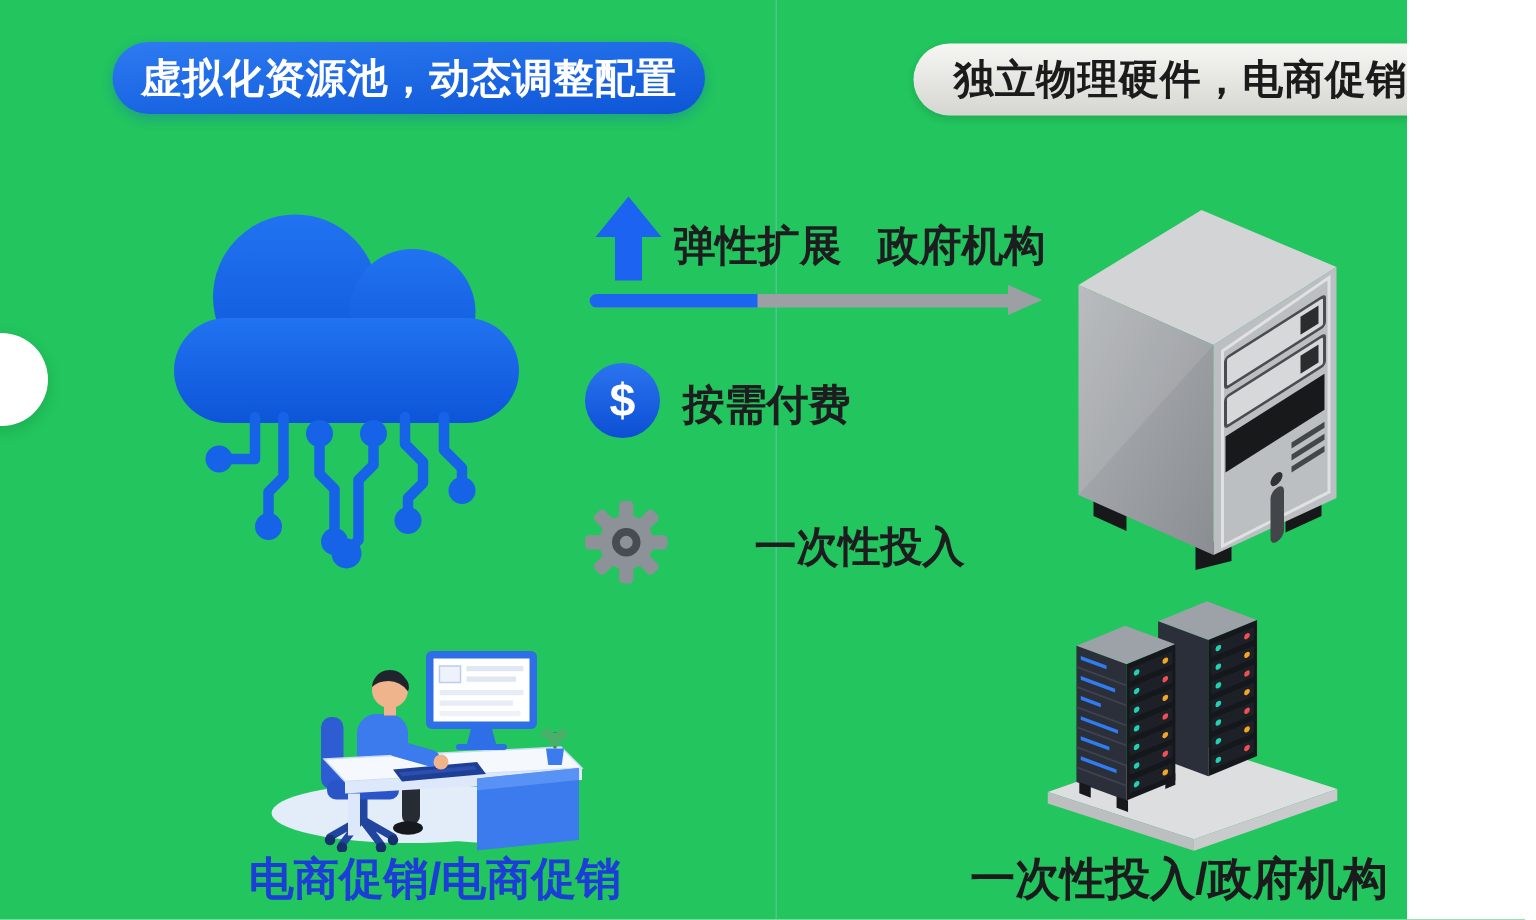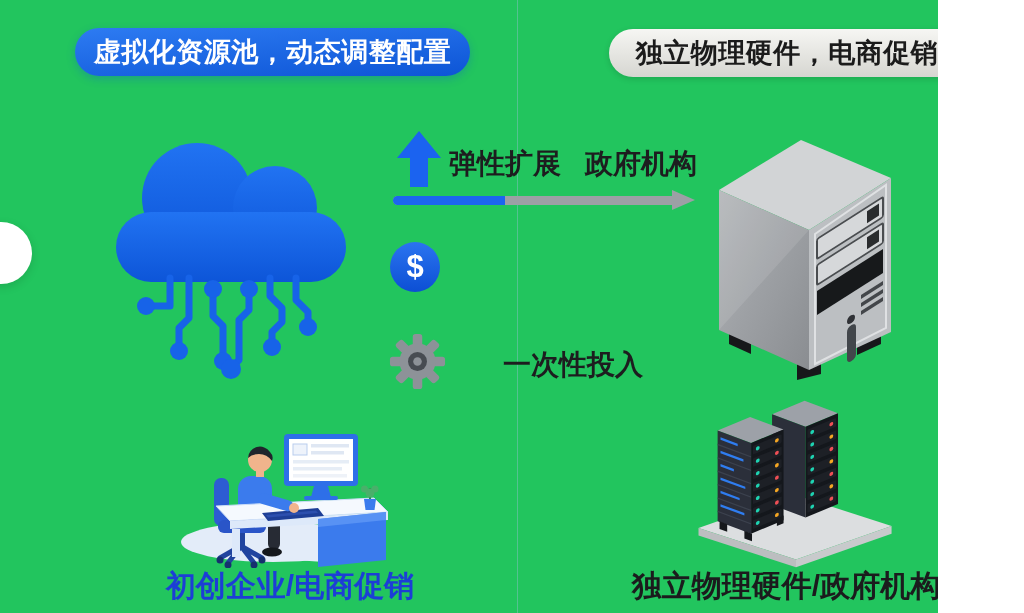--- a/index.html
+++ b/index.html
@@ -93,20 +93,21 @@
   </div>
 
   <div class="bar-track">
     <div class="bar-fill"></div>
   </div>
   <div class="bar-head"></div>
 
   <div class="dollar">
     <span>$</span>
   </div>
+  <div class="row-label row2">按需付费</div>
 
   <div class="art" style="left:389px;top:333px;width:57px;height:57px;">
     <svg width="57" height="57" viewBox="0 0 60 60" aria-hidden="true">
       <g fill="#8d9298">
         <rect x="25" y="1" width="10" height="58" rx="3"></rect>
         <rect x="25" y="1" width="10" height="58" rx="3" transform="rotate(45 30 30)"></rect>
         <rect x="25" y="1" width="10" height="58" rx="3" transform="rotate(90 30 30)"></rect>
         <rect x="25" y="1" width="10" height="58" rx="3" transform="rotate(135 30 30)"></rect>
         <circle cx="30" cy="30" r="19"></circle>
       </g>
@@ -295,16 +296,16 @@
             <circle cx="27" cy="86.5" r="2" fill="#f5a623"></circle>
           </g>
         </g>
         <polygon points="28,129 36,132 36,140 28,137" fill="#16181c"></polygon>
         <polygon points="54,139 62,142 62,150 54,147" fill="#16181c"></polygon>
         <polygon points="88,126 95,123 95,131 88,134" fill="#16181c"></polygon>
       </g>
     </svg>
   </div>
 
-  <div class="caption caption-left">初创企业/电商促销</div>
-  <div class="caption caption-right">独立物理硬件/政府机构</div>
+  <div class="caption caption-left">电商促销/电商促销</div>
+  <div class="caption caption-right">一次性投入/政府机构</div>
 
 </div>
 
 </body></html>

